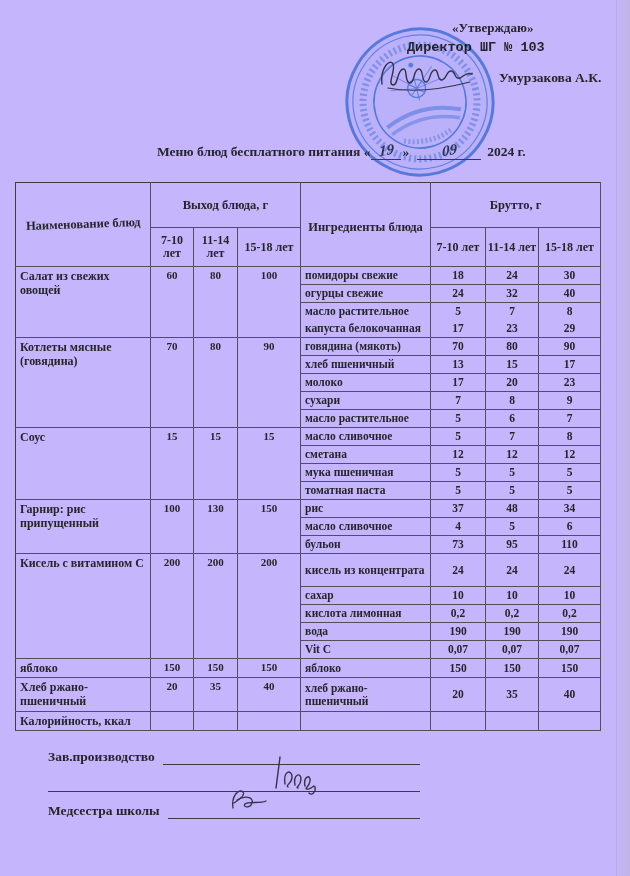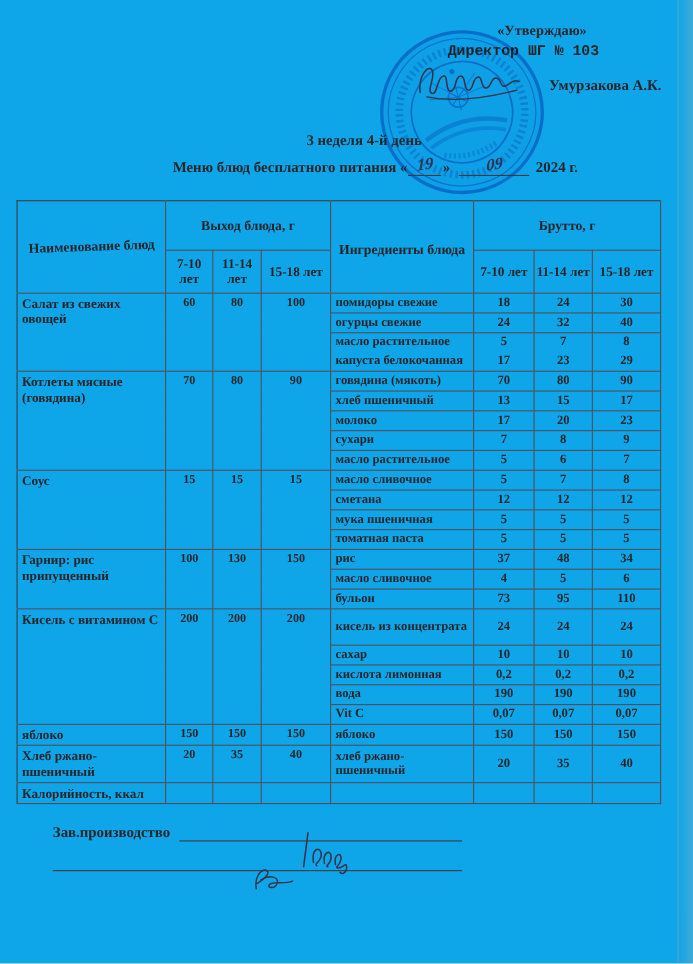--- a/index.html
+++ b/index.html
@@ -1,18 +1,18 @@
 <!DOCTYPE html>
 <html><head>
 <meta charset="utf-8">
 <style>
   html,body{margin:0;padding:0;background:#e9e7e2;}
   .page{
     position:relative;width:630px;height:876px;margin:0 auto;
-    background:#0ea5e9;overflow:hidden;
+    background:#c4b5fd;overflow:hidden;
     font-family:"Liberation Serif","DejaVu Serif",serif;
     color:#26262a;
   }
   .scan-edge{
     position:absolute;right:0;top:0;width:13px;height:100%;
     background:linear-gradient(to right,rgba(0,0,0,0),rgba(185,180,170,.30));
     border-left:1px solid rgba(160,155,145,.22);
   }
   
   .abs{position:absolute;white-space:nowrap;}
@@ -91,21 +91,20 @@
     </g>
   </svg>
 
   <svg class="sig-director" viewBox="0 0 100 44" aria-hidden="true">
     <g fill="none" stroke="#33334a" stroke-width="1.4" stroke-linecap="round">
       <path d="M4,30 C2,14 12,4 15,10 C18,16 9,30 15,31 C20,32 19,16 25,15 C30,14 26,29 32,29 C37,29 35,15 41,15 C46,15 43,28 48,28 C53,28 51,16 57,16 C61,16 59,27 64,26 C69,25 68,17 73,17 C78,17 76,26 82,24 C86,22 88,18 94,20"></path>
       <path d="M10,34 C35,39 65,35 92,28" stroke-width="1.1"></path>
     </g>
   </svg>
 
-  <div class="abs week-line">3 неделя 4-й день</div>
   <div class="abs menu-line">
     <span>Меню блюд бесплатного питания «</span><span class="hw-slot day"><span class="hw">19</span></span><span>»</span><span class="hw-slot month"><span class="hw">09</span></span><span>2024 г.</span>
   </div>
 
   <table class="menu-table">
     <colgroup>
       <col style="width:135px">
         <col style="width:43px">
         <col style="width:44px">
         <col style="width:63px">
@@ -311,20 +310,24 @@
   </table>
 
   <div class="footer">
     <div class="sig-row">
       <span class="sig-label">Зав.производство</span>
       <span class="sig-underline"></span>
     </div>
     <div class="sig-row">
       <span class="sig-underline"></span>
     </div>
+    <div class="sig-row">
+      <span class="sig-label">Медсестра школы</span>
+      <span class="sig-underline"></span>
+    </div>
 
     <svg class="sig-scribble sig-zavuch" viewBox="0 0 54 42" aria-hidden="true">
       <g fill="none" stroke="#33334a" stroke-width="1.4" stroke-linecap="round">
         <path d="M7,34 L11,3"></path>
         <path d="M16,30 C14,17 22,15 23,22 C24,29 16,31 19,33"></path>
         <path d="M26,31 C24,20 32,18 32,25 C32,32 26,33 29,34"></path>
         <path d="M36,32 C34,22 42,20 41,27 C40,34 35,34 38,35 C42,36 45,30 46,33 C47,38 43,42 40,39"></path>
       </g>
     </svg>
     <svg class="sig-scribble sig-nurse" viewBox="0 0 44 26" aria-hidden="true">

